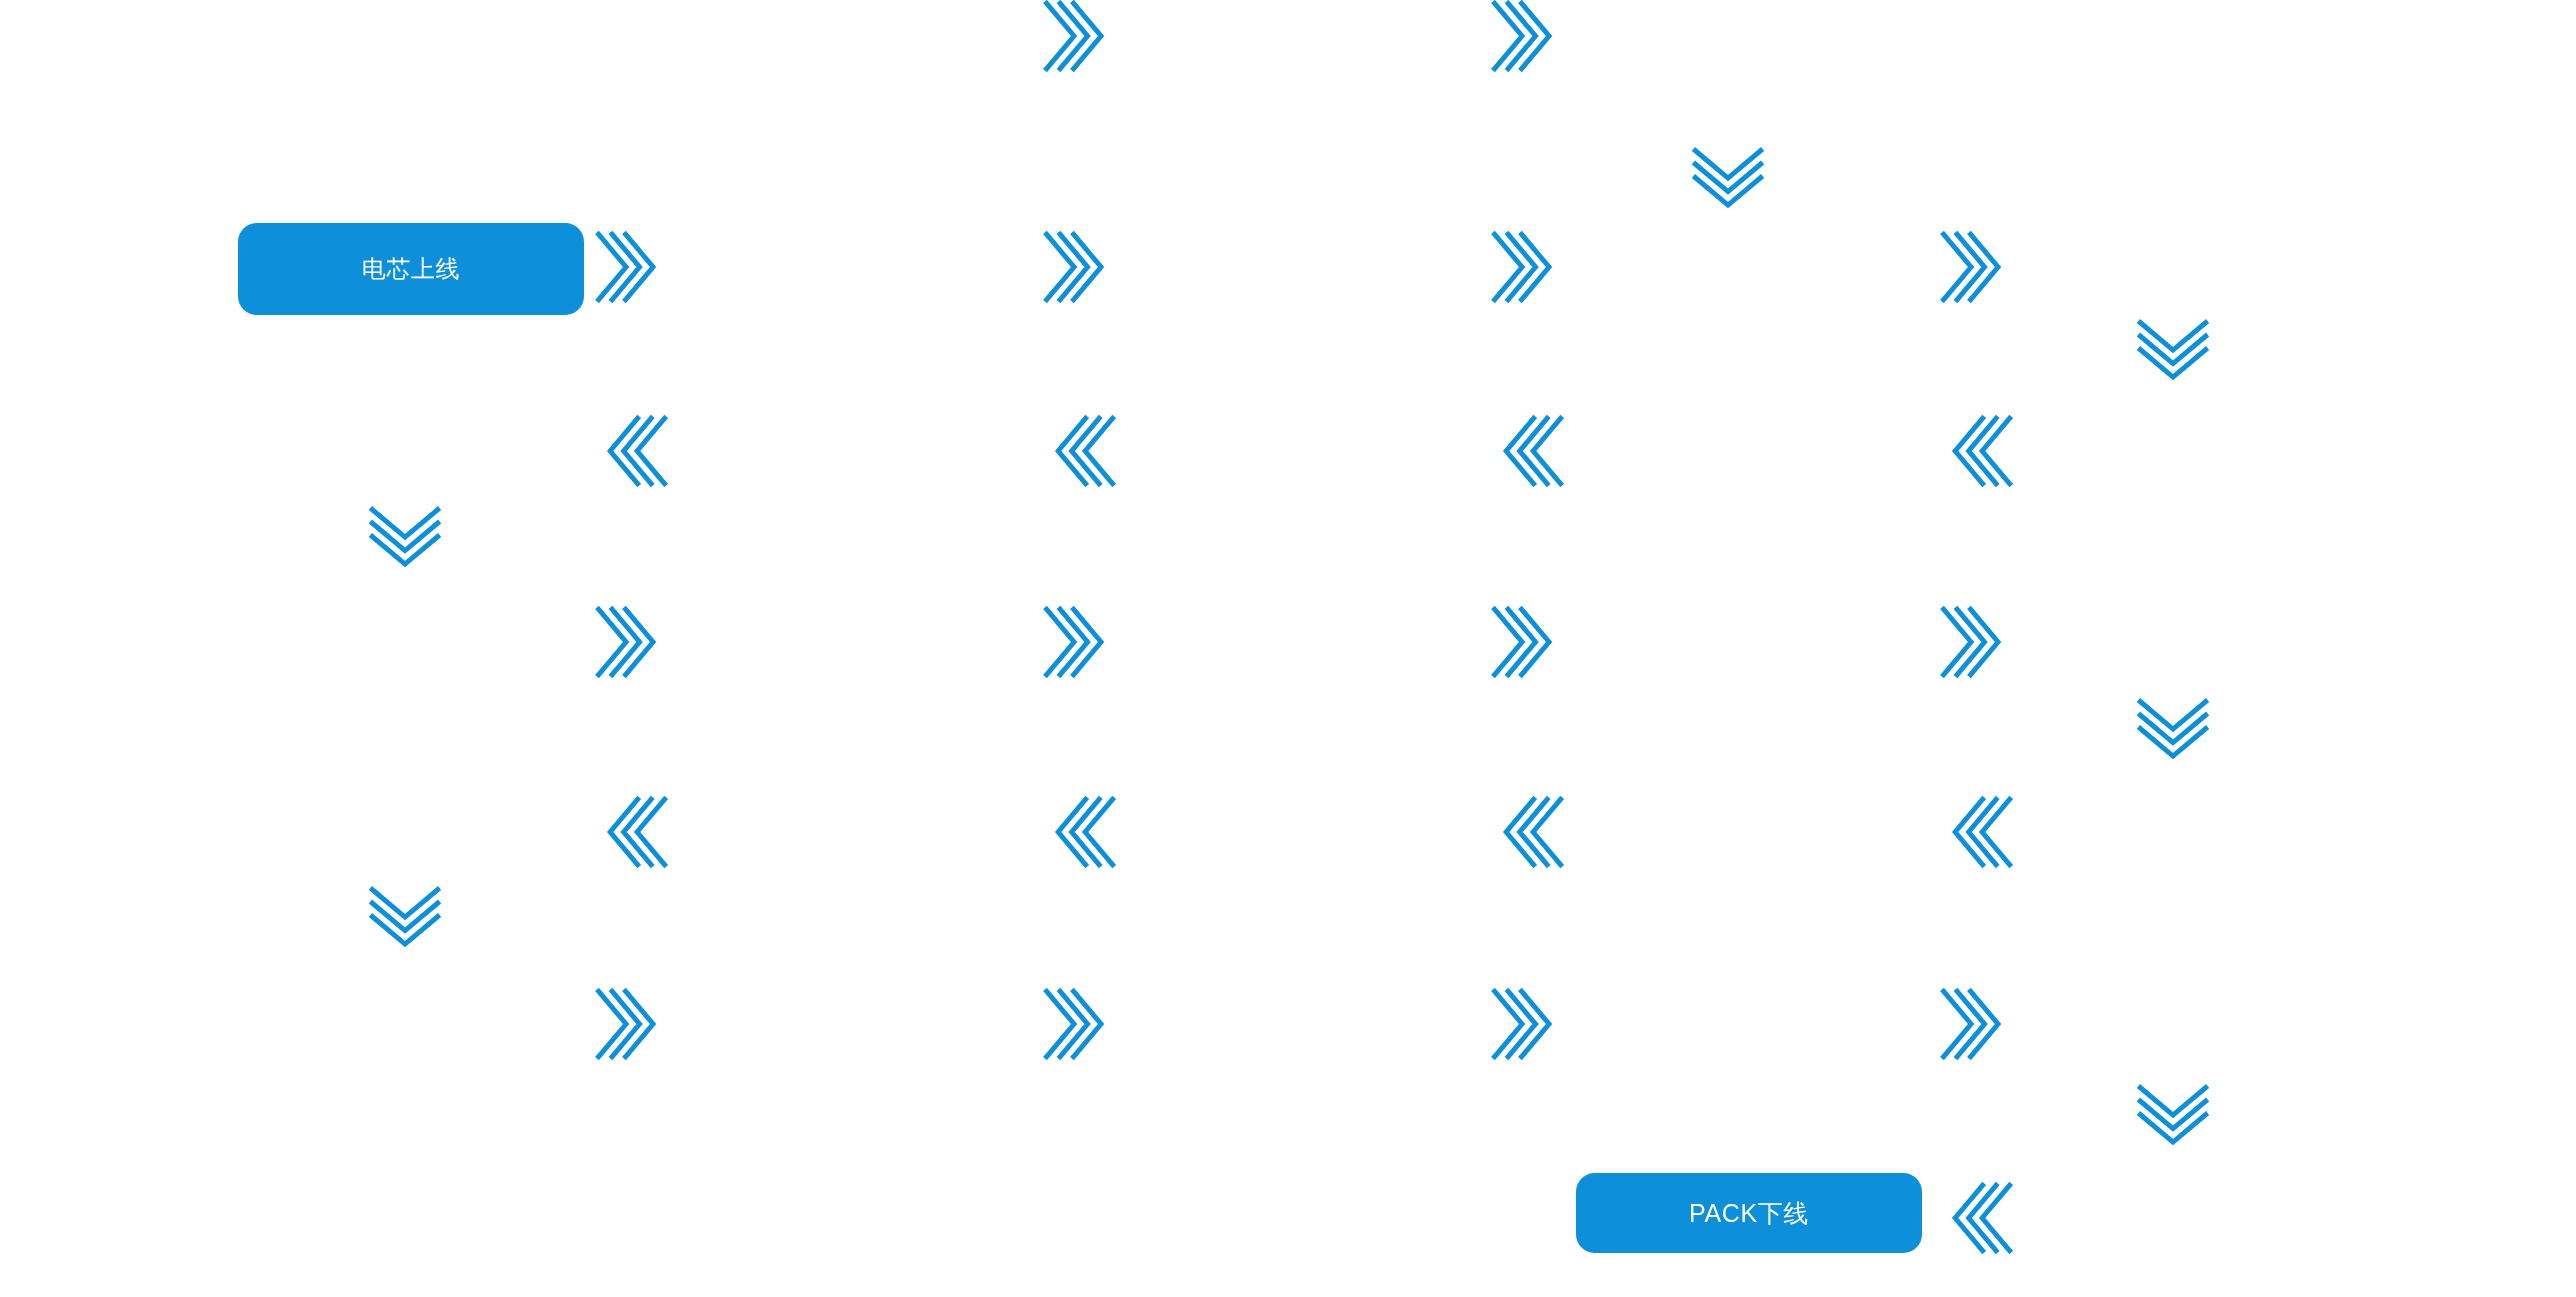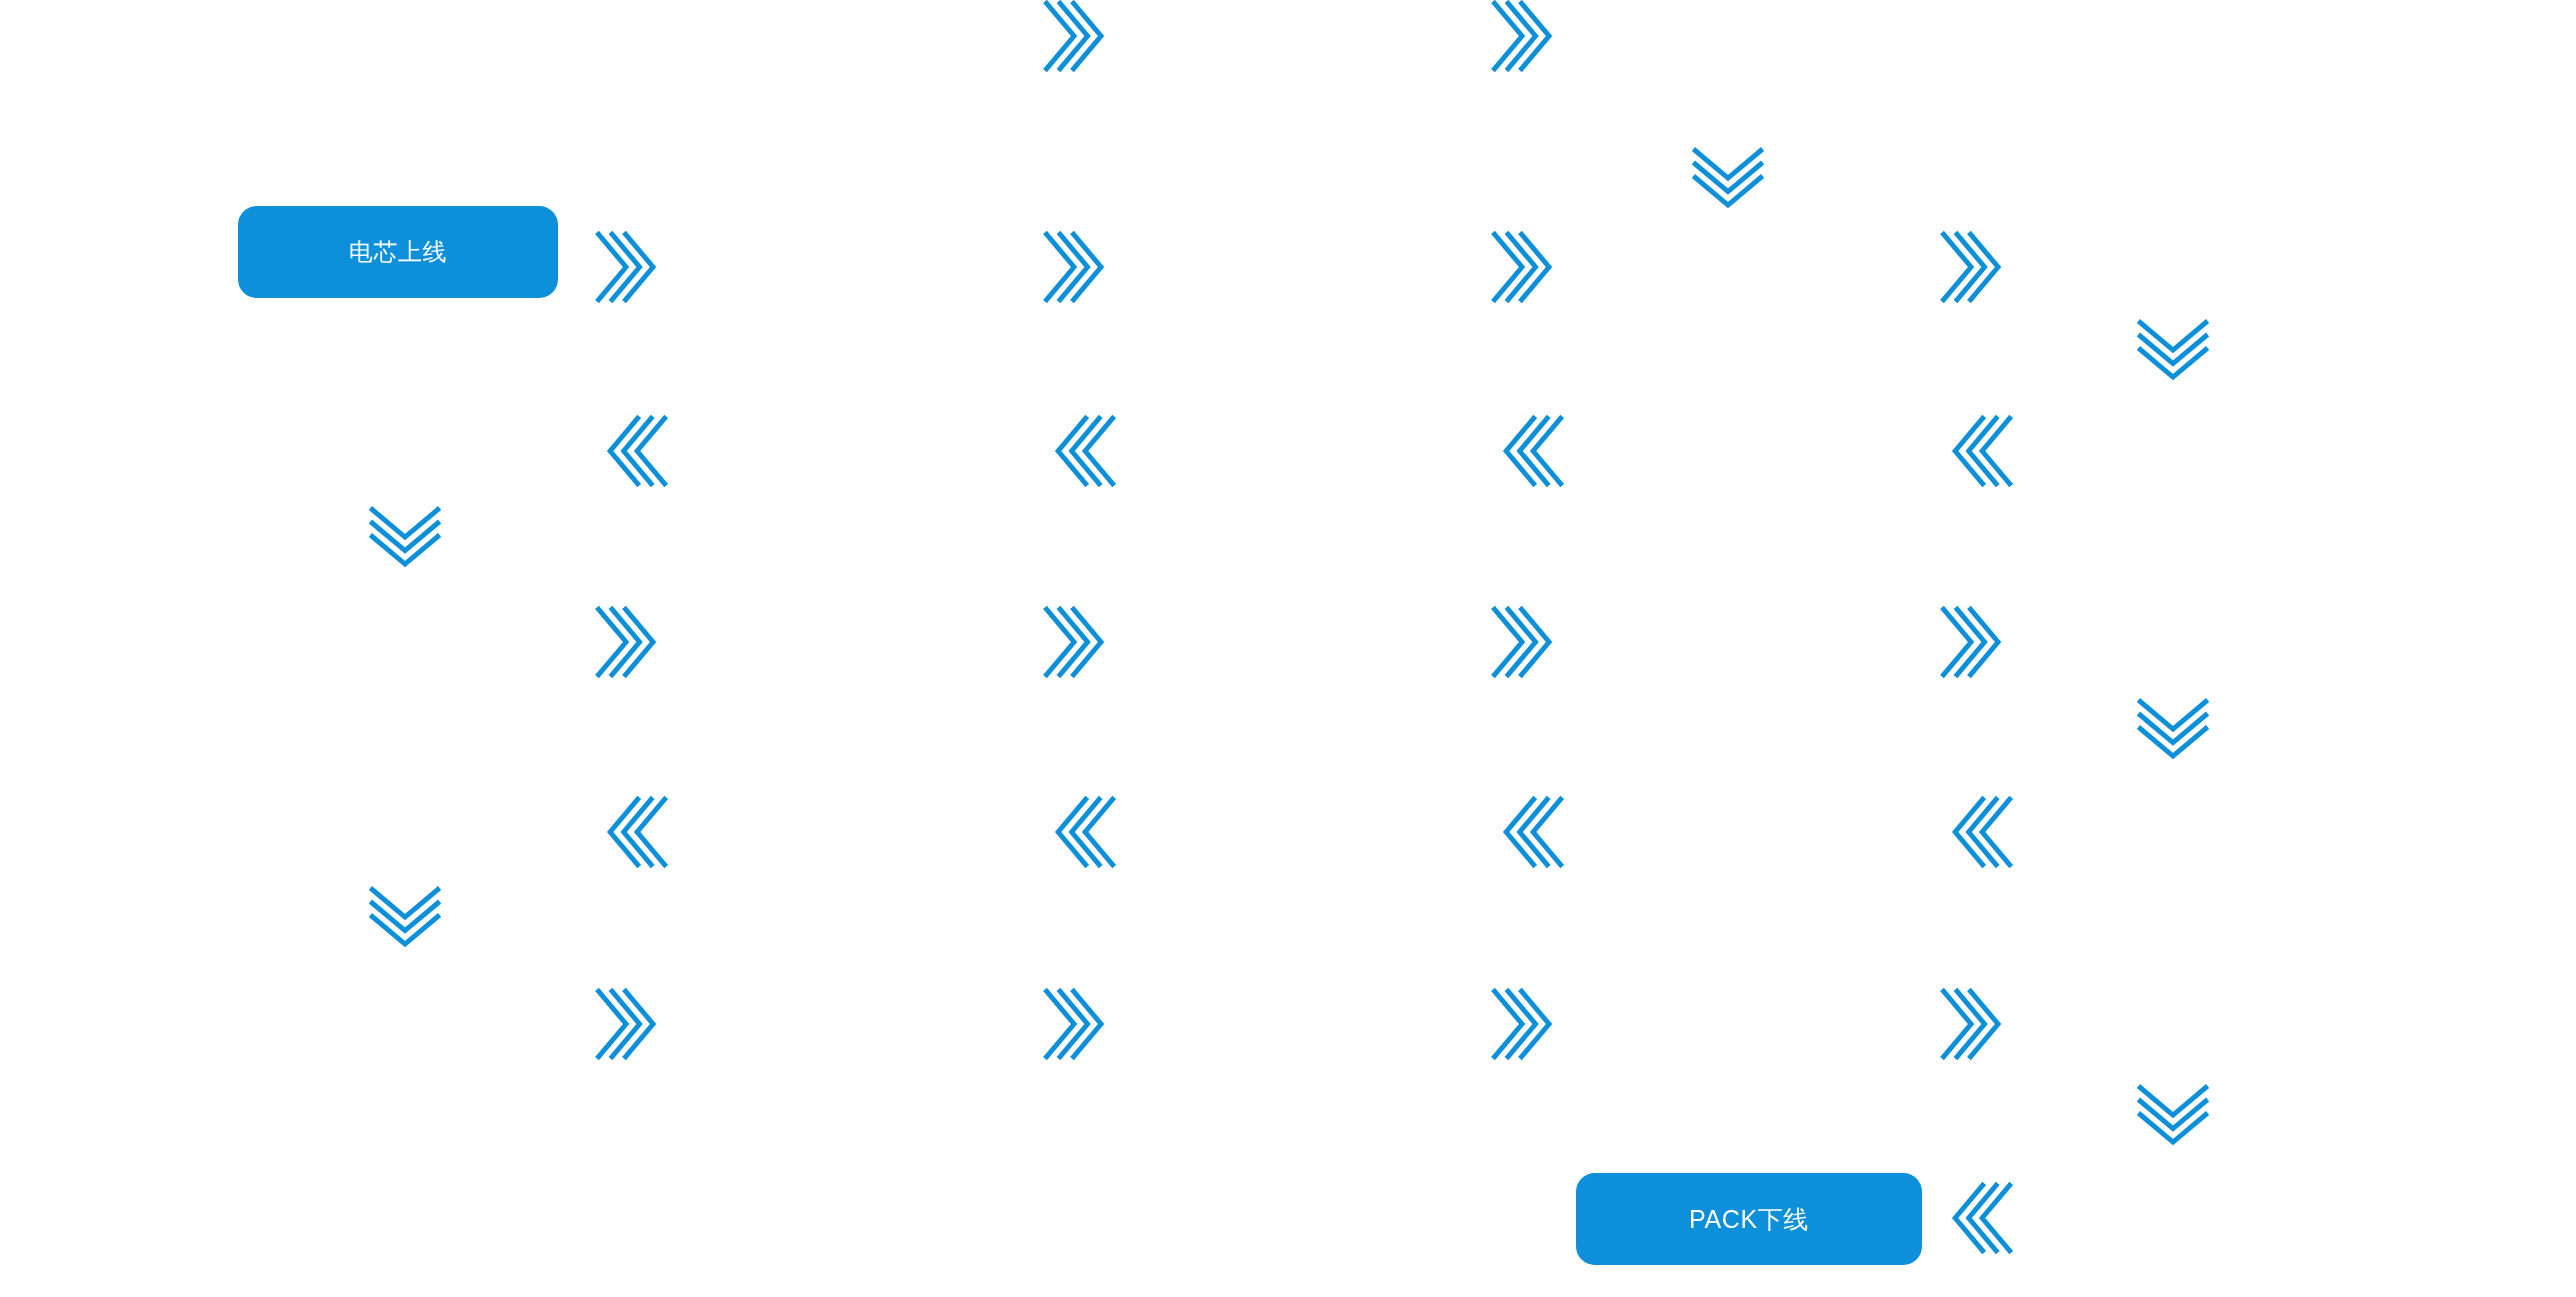--- a/index.html
+++ b/index.html
@@ -52,25 +52,25 @@
     stroke: #0d90d9;
     stroke-linecap: butt;
     stroke-linejoin: miter;
   }
 </style>
 </head>
 <body>
 
 <div id="stage" style="width: 2576px; height: 1297px; background: rgb(255, 255, 255);">
 
-  <button class="node-button" id="node-0" style="left: 238px; top: 206px; width: 320px; height: 92px; background: rgb(13, 144, 217); color: rgb(255, 255, 255); border-radius: 18.7px; font-size: 24px;">
+  <button class="node-button" id="node-0" style="left: 238px; top: 223px; width: 346px; height: 92px; background: rgb(13, 144, 217); color: rgb(255, 255, 255); border-radius: 18.7px; font-size: 24px;">
     <span class="btn-label">电芯上线</span>
   </button>
 
-  <button class="node-button" id="node-1" style="left: 1576px; top: 1173px; width: 346px; height: 92px; background: rgb(13, 144, 217); color: rgb(255, 255, 255); border-radius: 18.7px; font-size: 25px;">
+  <button class="node-button" id="node-1" style="left: 1576px; top: 1173px; width: 346px; height: 80px; background: rgb(13, 144, 217); color: rgb(255, 255, 255); border-radius: 18.7px; font-size: 25px;">
     <span class="btn-label">PACK下线</span>
   </button>
 
   <div id="connector-layer">
       <span class="chev" style="left: 1045px; top: 0.6px; width: 61px; height: 70px;">
         <svg width="61" height="70" viewBox="0 0 98.72 112">
           <path d="M 0 0 L 47.04 56 L 0 112" stroke-width="8"></path>
           <path d="M 21.84 0 L 68.88 56 L 21.84 112" stroke-width="8"></path>
           <path d="M 43.68 0 L 90.72 56 L 43.68 112" stroke-width="8"></path>
         </svg>

